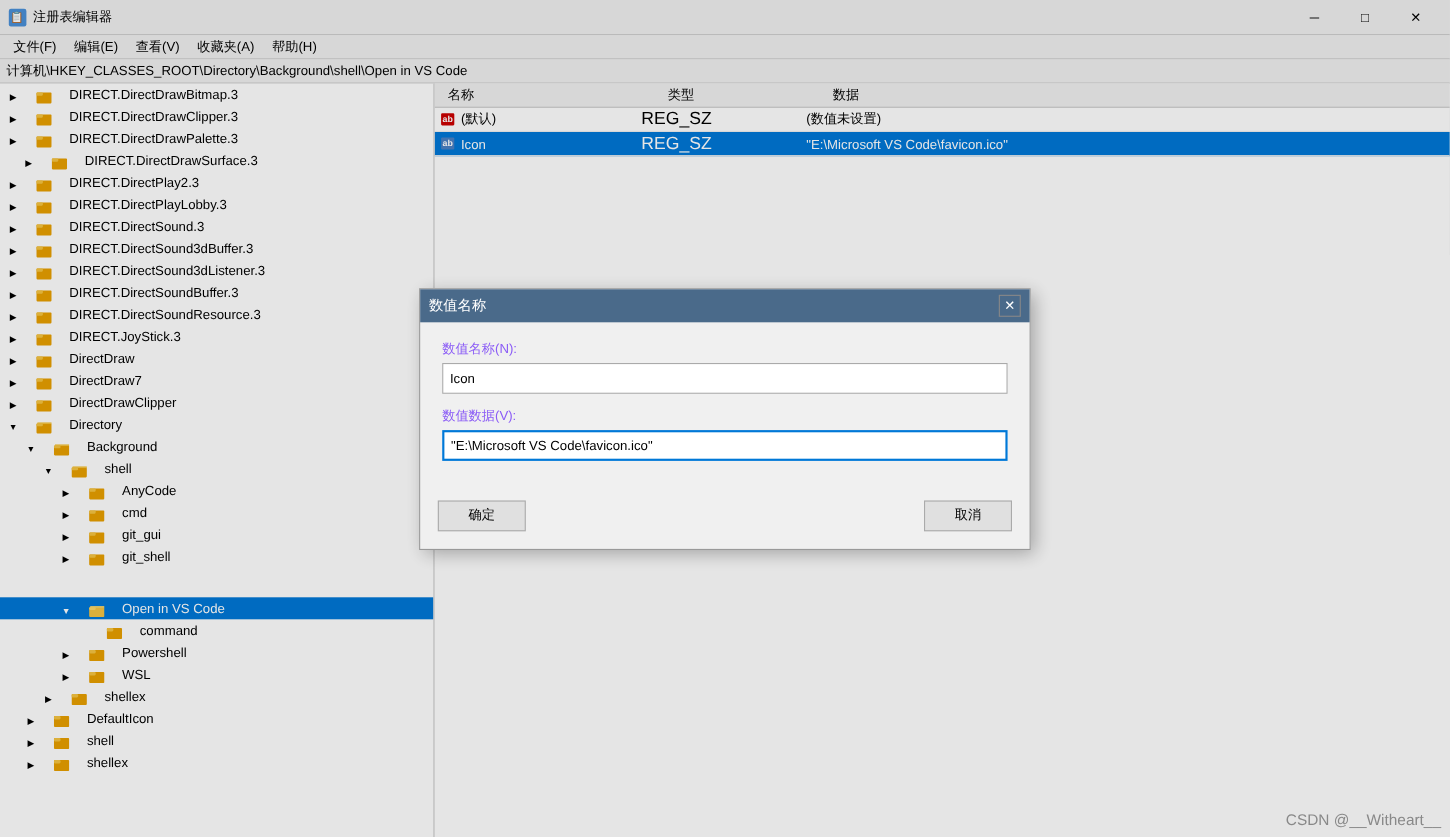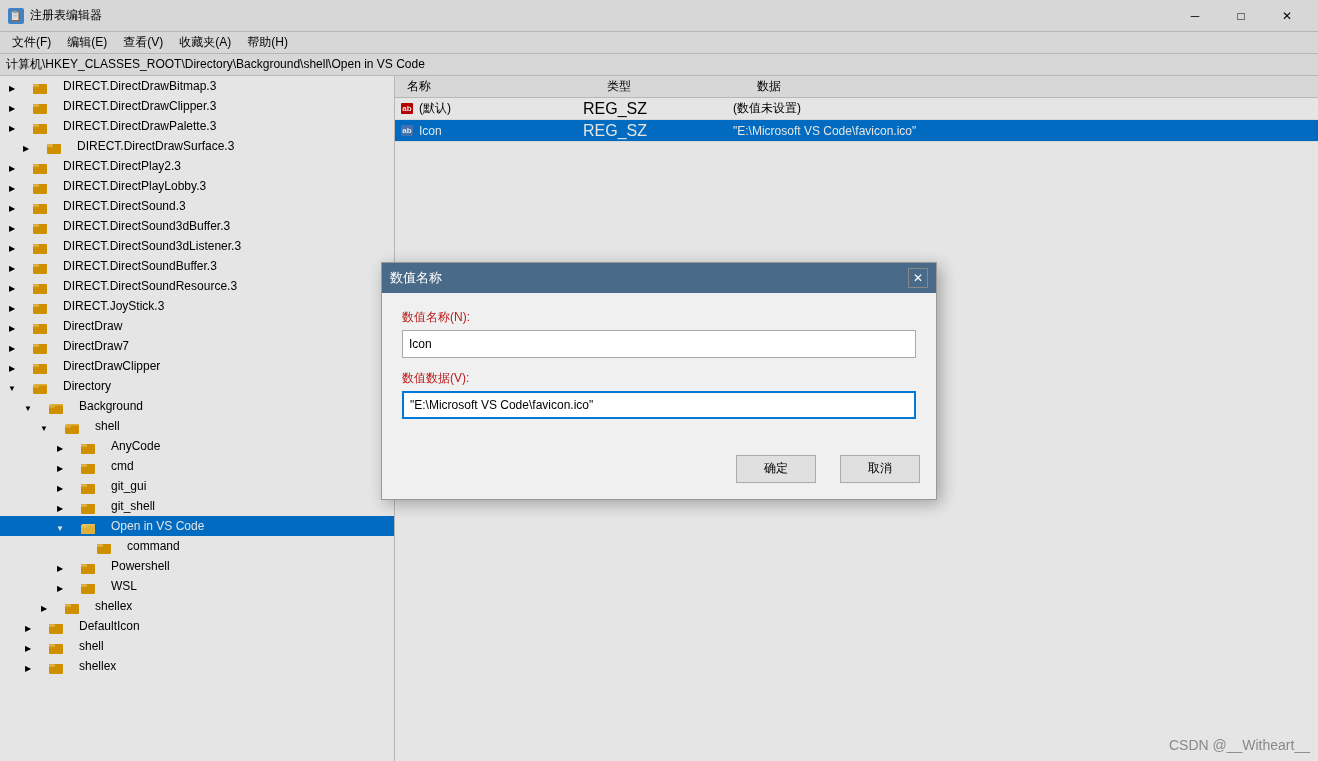--- a/index.html
+++ b/index.html
@@ -106,21 +106,21 @@
 
     .tree-item {
       display: flex;
       align-items: flex-end;
       height: 20px;
       cursor: pointer;
       padding-right: 16px;
       white-space: nowrap;
       gap: 12px;
     }
-    .tree-item.selected { background: #0078d7; color: white; }
+    .tree-item.selected { background: #0078d7; color: white; margin-top: 27px; }
 
     .tree-arrow {
       width: 16px;
       height: 16px;
       display: flex;
       align-items: center;
       justify-content: center;
       font-size: 8px;
       flex-shrink: 0;
     }
@@ -253,21 +253,21 @@
       justify-content: center;
       font-size: 12px;
     }
 
     .dialog-body {
       padding: 16px 20px;
     }
 
     .dialog-label {
       font-size: 12px;
-      color: #b91c1c;
+      color: #8b5cf6;
       margin-bottom: 4px;
     }
 
     .dialog-input {
       width: 100%;
       height: 28px;
       border: 1px solid #aaa;
       background: #fff;
       padding: 0 6px;
       font-size: 12px;
@@ -275,21 +275,21 @@
       outline: none;
       margin-bottom: 12px;
     }
     .dialog-input.active {
       border: 2px solid #0078d7;
       background: #fff;
     }
 
     .dialog-footer {
       display: flex;
-      justify-content: flex-end;
+      justify-content: space-between;
       gap: 24px;
       padding: 8px 16px 16px;
     }
 
     .dialog-btn {
       width: 80px;
       height: 28px;
       border: 1px solid #aaa;
       background: #e0e0e0;
       cursor: pointer;

